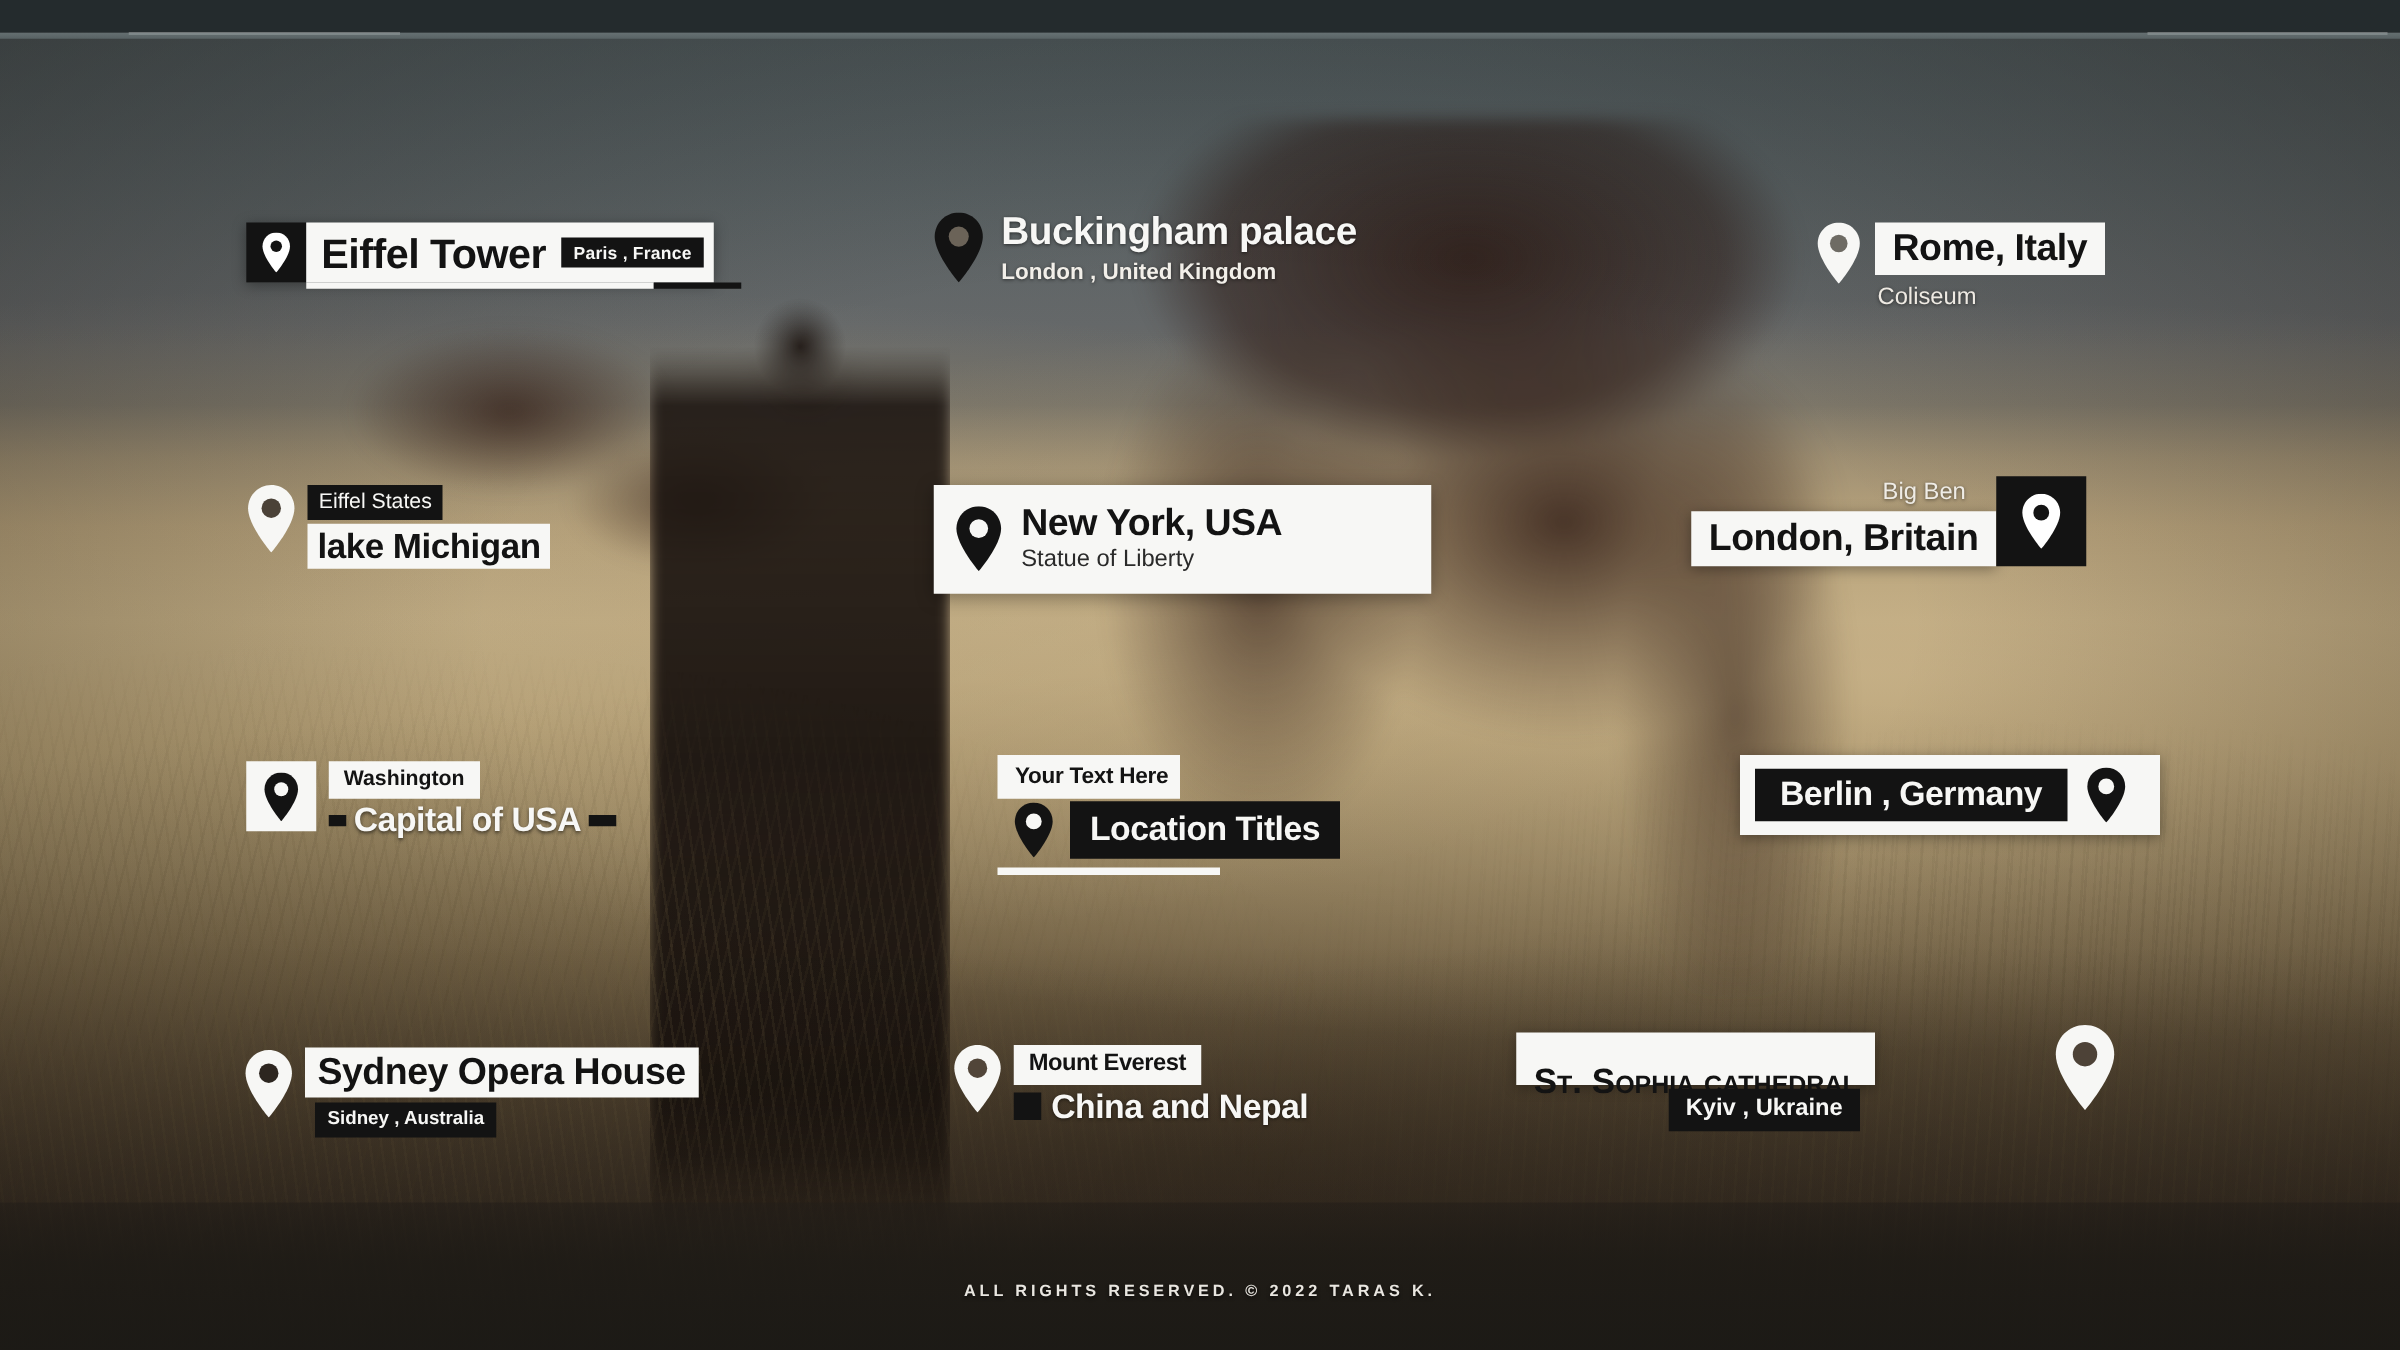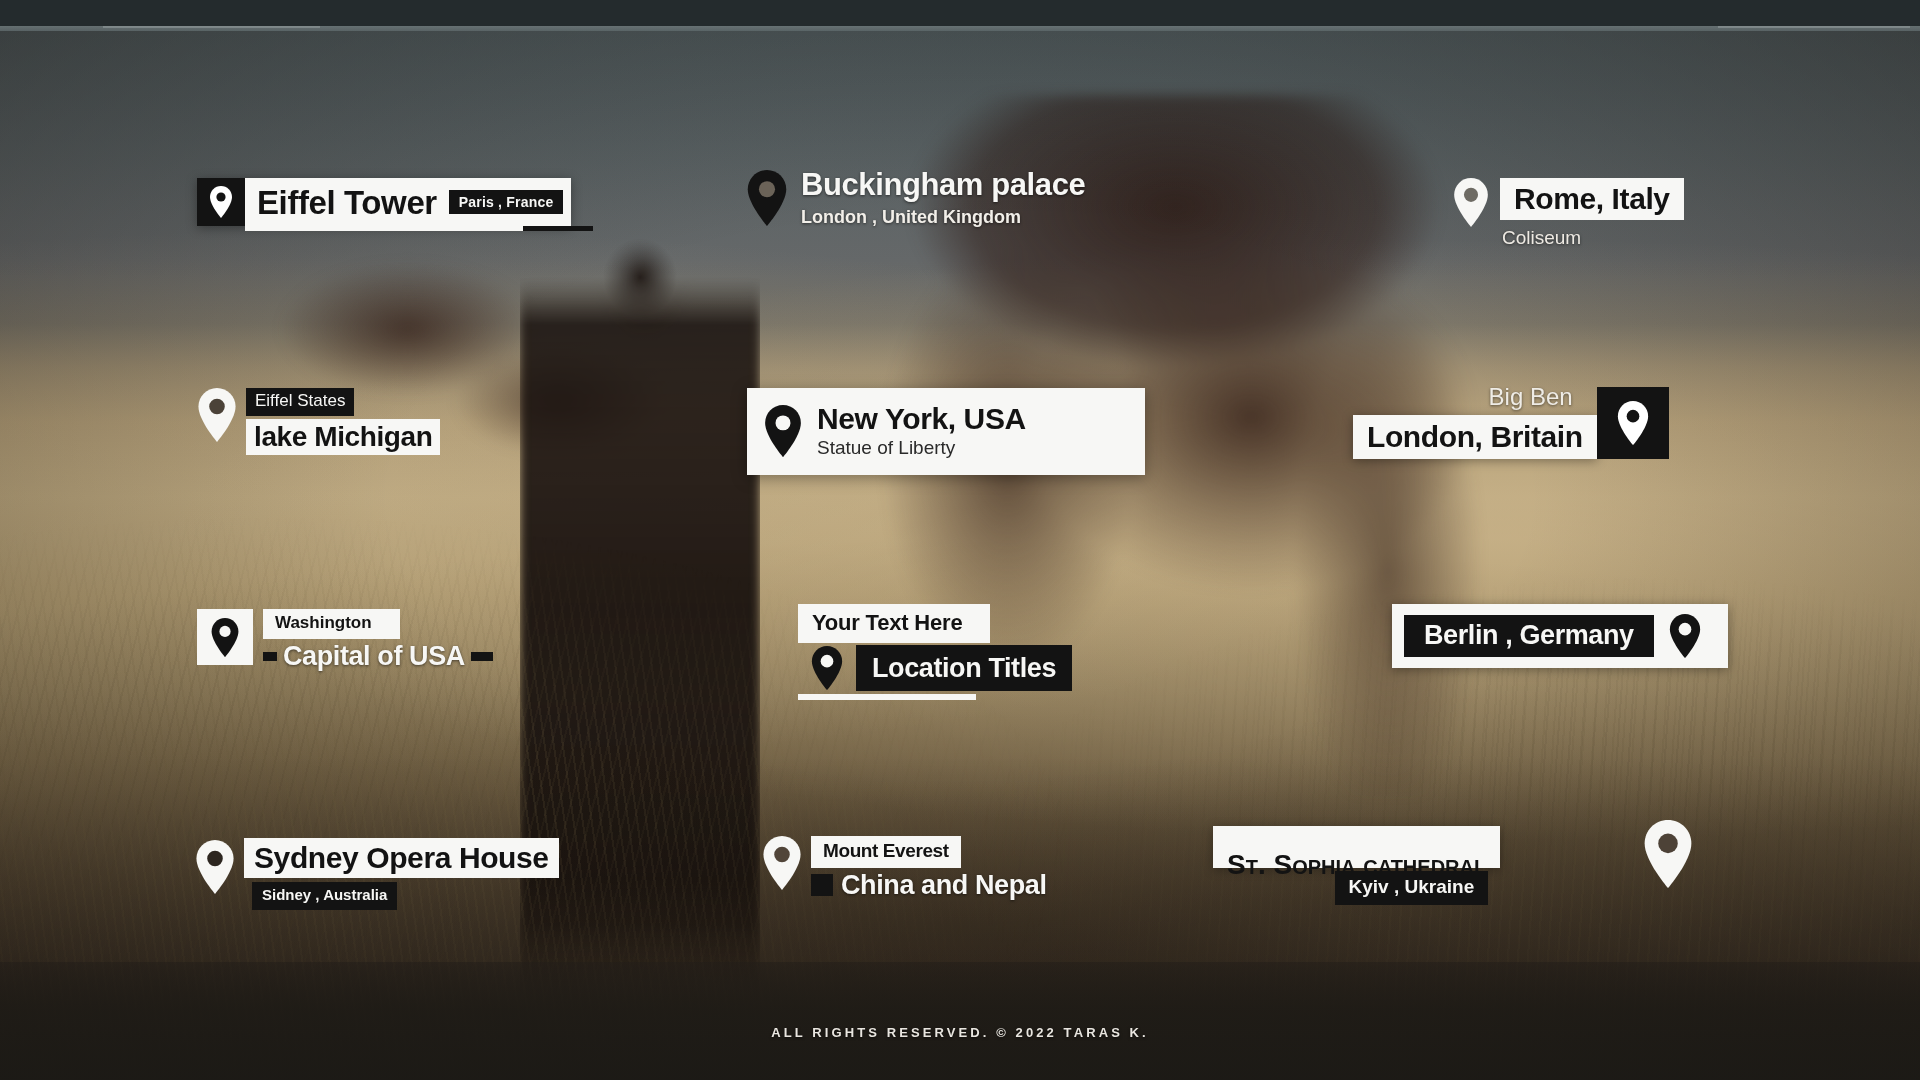--- a/index.html
+++ b/index.html
@@ -283,21 +283,21 @@
       </div>
       <div style="margin-left:14px;">
         <div class="t-main" style="font-size:30px; line-height:1.1; color:#131313;">New York, USA</div>
         <div class="t-plain" style="font-size:19px; line-height:1.3; color:#2a2a2a; margin-top:1px;">Statue of Liberty</div>
       </div>
     </div>
   </div>
 
   <div class="card" style="left:1353px; top:383px;">
     <div style="text-align:right; padding-right:96px;">
-      <span class="t-plain shadowtext" style="font-size:24px; color:#efece6;">Big Ben</span>
+      <span class="t-plain shadowtext" style="font-size:19px; color:#efece6;">Big Ben</span>
     </div>
     <div style="display:flex; align-items:stretch; margin-top:4px;">
       <div class="bar-white" style="height:44px; padding:0 14px; box-shadow:0 2px 10px rgba(0,0,0,.35);">
         <span class="t-main" style="font-size:30px; line-height:1;">London, Britain</span>
       </div>
       <div class="pin-box" style="width:72px; height:72px; margin-top:-28px;">
         <svg class="pin-svg" width="34" height="44" viewBox="0 0 24 32" aria-hidden="true">
           <path d="M12 0C5.9 0 1 4.9 1 11c0 8.2 11 21 11 21s11-12.8 11-21C23 4.9 18.1 0 12 0z" fill="#ffffff"></path>
           <circle cx="12" cy="11" r="4.6" fill="#131313"></circle>
         </svg>
@@ -307,32 +307,32 @@
 
   <div class="card" style="left:197px; top:609px;">
     <div style="display:flex; align-items:flex-start;">
       <div class="pin-box light" style="width:56px; height:56px;">
         <svg class="pin-svg" width="30" height="39" viewBox="0 0 24 32" aria-hidden="true">
           <path d="M12 0C5.9 0 1 4.9 1 11c0 8.2 11 21 11 21s11-12.8 11-21C23 4.9 18.1 0 12 0z" fill="#131313"></path>
           <circle cx="12" cy="11" r="4.6" fill="#f7f7f5"></circle>
         </svg>
       </div>
       <div style="margin-left:10px;">
-        <span class="bar-white t-sub" style="font-size:17px; padding:5px 28px 6px 12px; line-height:1.1; display:inline-flex;">Washington</span>
+        <span class="bar-white t-sub" style="font-size:17px; padding:5px 12px 6px 12px; line-height:1.1; display:inline-flex;">Washington</span>
         <div style="display:flex; align-items:center; margin-top:4px;">
           <span style="width:14px;height:9px;background:#131313;display:inline-block;"></span>
           <span class="t-main shadowtext" style="font-size:27px; line-height:1; color:#f7f7f5; margin:0 6px;">Capital of USA</span>
           <span style="width:22px;height:9px;background:#131313;display:inline-block;"></span>
         </div>
       </div>
     </div>
   </div>
 
   <div class="card" style="left:798px; top:604px;">
-    <span class="bar-white t-main" style="font-size:22px; padding:7px 28px 8px 14px; line-height:1.1; display:inline-flex; letter-spacing:-0.2px;">Your Text Here</span>
+    <span class="bar-white t-main" style="font-size:18px; padding:7px 9px 8px 14px; line-height:1.1; display:inline-flex; letter-spacing:-0.2px;">Your Text Here</span>
     <div style="display:flex; align-items:stretch; margin-top:2px;">
       <div style="width:58px; display:flex; align-items:center; justify-content:center;">
         <svg class="pin-svg" width="34" height="44" viewBox="0 0 24 32" aria-hidden="true">
           <path d="M12 0C5.9 0 1 4.9 1 11c0 8.2 11 21 11 21s11-12.8 11-21C23 4.9 18.1 0 12 0z" fill="#131313"></path>
           <circle cx="12" cy="11" r="4.6" fill="#f7f7f5"></circle>
         </svg>
       </div>
       <div class="bar-black" style="height:46px; padding:0 16px;">
         <span class="t-main" style="font-size:27px; line-height:1;">Location Titles</span>
       </div>

